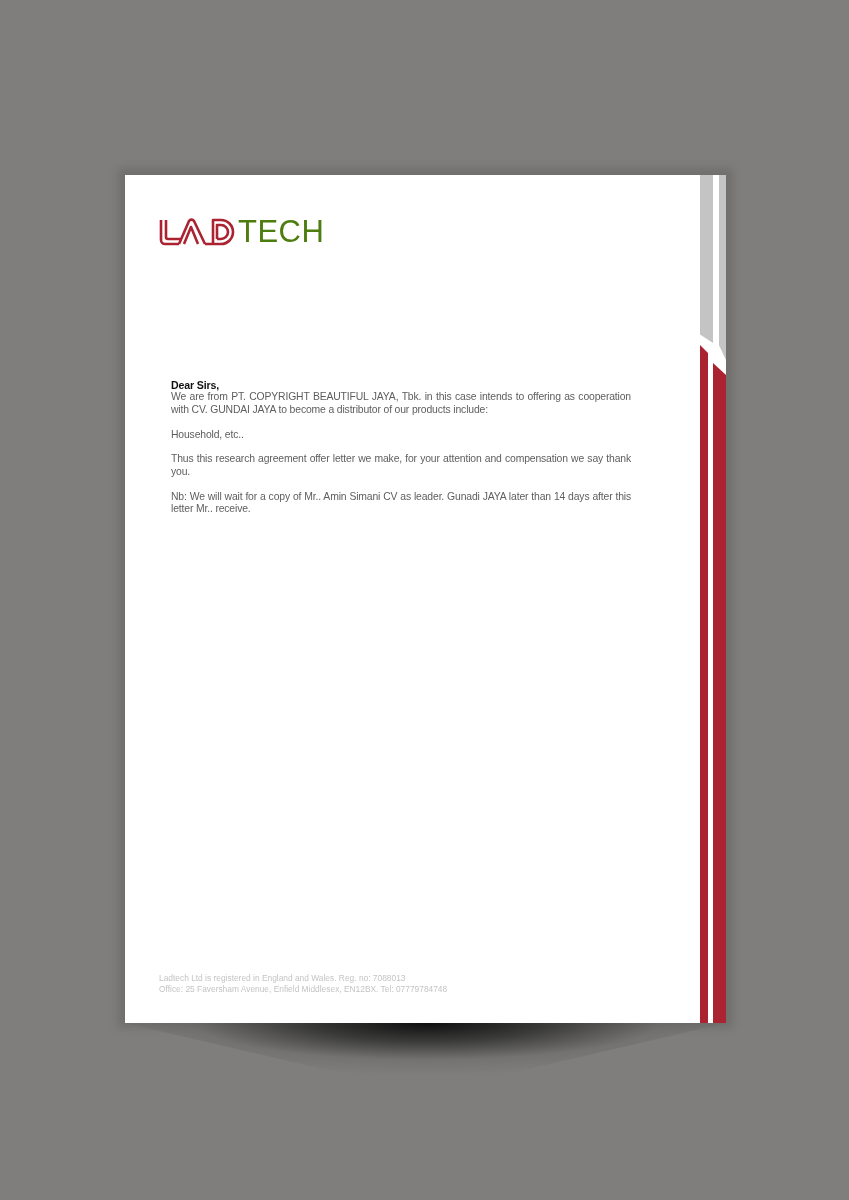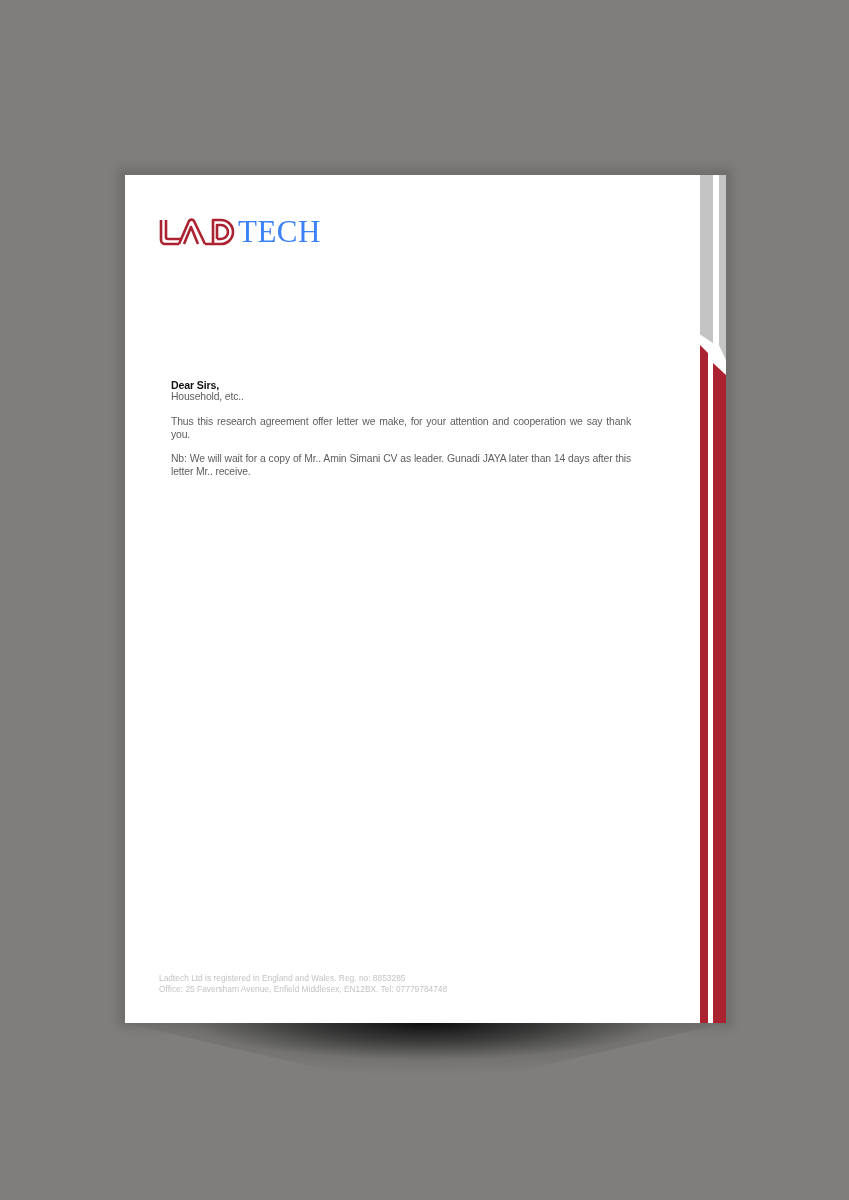--- a/index.html
+++ b/index.html
@@ -30,22 +30,22 @@
     .grey2 { left: 594px; top: 0; width: 7px; height: 185px; background: #c4c4c4;
       clip-path: polygon(0 0, 100% 0, 100% 100%, 0 92%); }
     .red1 { left: 575px; top: 170px; width: 8px; height: 678px; background: #ab2330;
       clip-path: polygon(0 0, 100% 8px, 100% 100%, 0 100%); }
     .red2 { left: 588px; top: 188px; width: 13px; height: 660px; background: #ab2330;
       clip-path: polygon(0 0, 100% 12px, 100% 100%, 0 100%); }
 
     .logo { position: absolute; left: 34px; top: 42px; height: 30px; display: flex; align-items: center; }
     .logo-mark { width: 78px; height: 28px; }
     .logo-text {
-      color: #3b82f6; font-size: 31px; letter-spacing: 0.5px;
-      font-family: Liberation Serif, serif; font-weight: normal;
+      color: #4d7c0f; font-size: 31px; letter-spacing: 0.5px;
+      font-family: Liberation Sans, sans-serif; font-weight: normal;
       margin-left: 1px; line-height: 30px;
     }
 
     .letter {
       position: absolute; left: 46px; top: 204px; width: 460px;
       color: #5e5e5e; font-size: 10.4px; line-height: 12.4px;
       letter-spacing: -0.15px;
     }
     .salutation { color: #111; font-weight: bold; font-size: 10.6px; }
     .para { margin: 0 0 12.4px 0; text-align: justify; }
@@ -85,24 +85,25 @@
         <path d="M46 26 H62 a12 12 0 0 0 0 -24 H54 V26"></path>
 
         <path d="M58 21 H62 a7 7 0 0 0 0 -14 H58 V21"></path>
       </g>
     </svg>
     <span class="logo-text">TECH</span>
   </div>
 
   <div class="letter">
     <div class="salutation">Dear Sirs,</div>
+    <p class="para">We are from PT. COPYRIGHT BEAUTIFUL JAYA, Tbk. in this case intends to offering as cooperation with CV. GUNDAI JAYA to become a distributor of our products include:</p>
     <p class="para">
       <span class="list-item">Household, etc..</span>
     </p>
-    <p class="para">Thus this research agreement offer letter we make, for your attention and cooperation we say thank you.</p>
+    <p class="para">Thus this research agreement offer letter we make, for your attention and compensation we say thank you.</p>
     <p class="para last">Nb: We will wait for a copy of Mr.. Amin Simani CV as leader. Gunadi JAYA later than 14 days after this letter Mr.. receive.</p>
   </div>
 
   <div class="footer">
-    <div>Ladtech Ltd is registered in England and Wales. Reg. no: 8853285</div>
+    <div>Ladtech Ltd is registered in England and Wales. Reg. no: 7088013</div>
     <div>Office: 25 Faversham Avenue, Enfield Middlesex, EN12BX. Tel: 07779784748</div>
   </div>
 </div>
 
 </body></html>

